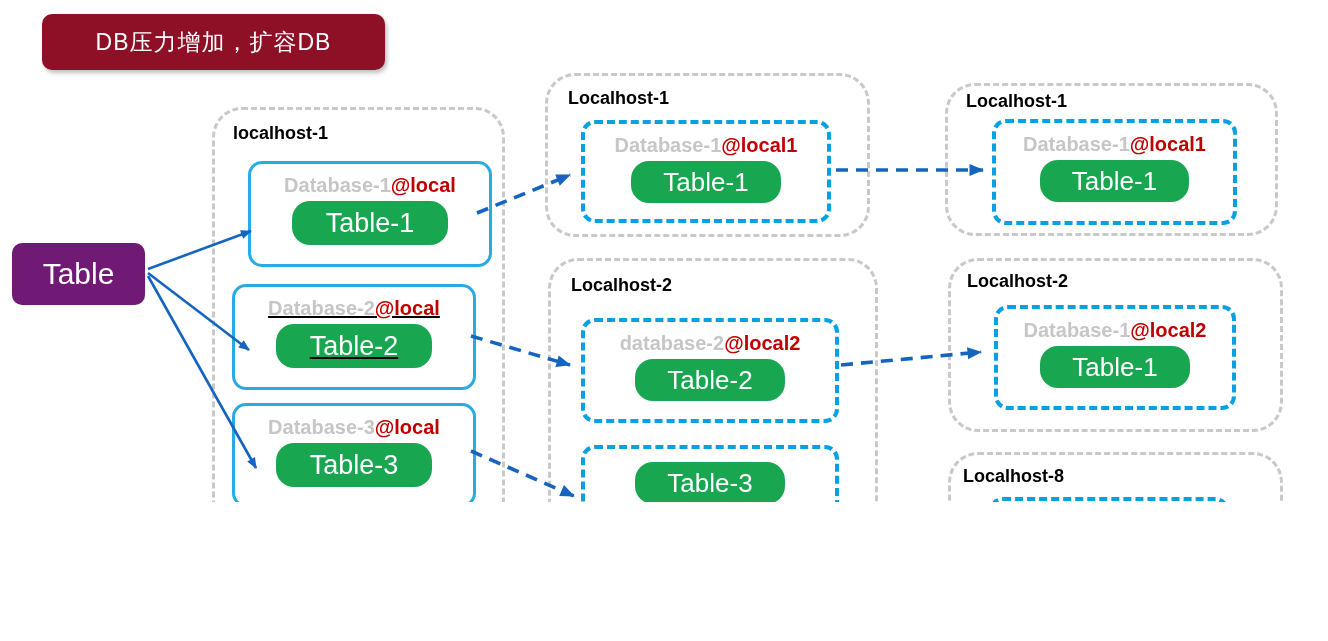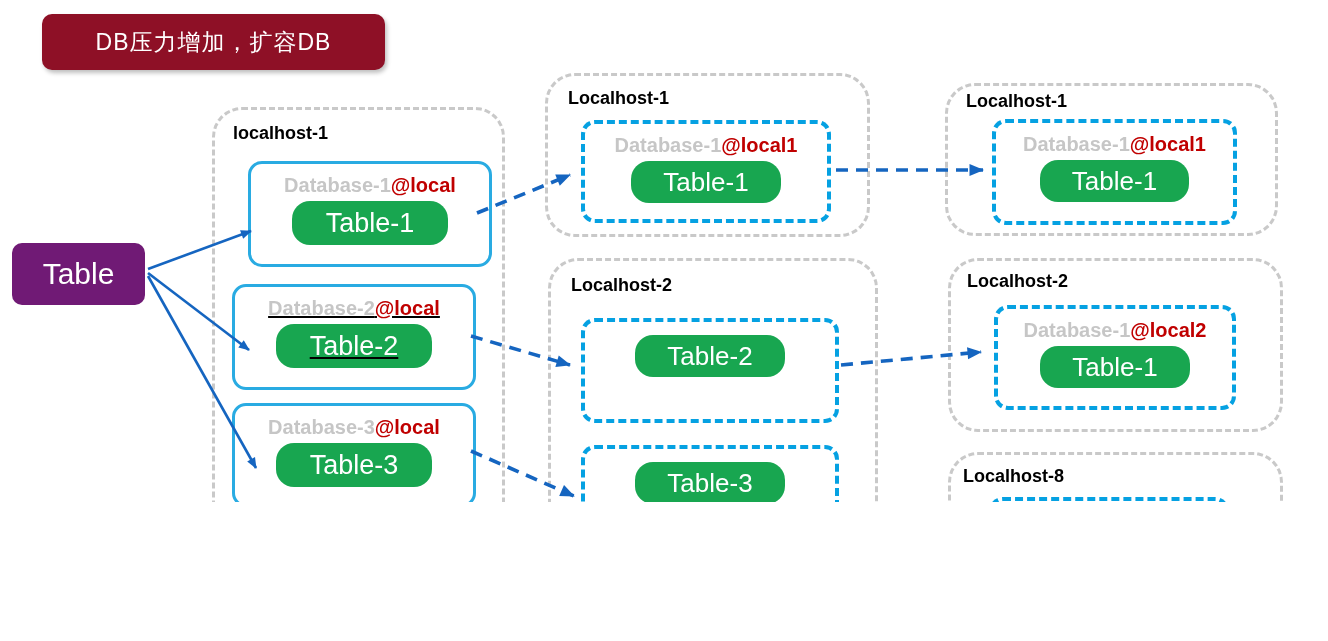--- a/index.html
+++ b/index.html
@@ -77,20 +77,23 @@
         <span class="db-name">Database-1</span><span class="db-at">@local1</span>
       </div>
       <div class="chip chip-sm">Table-1</div>
     </div>
   </div>
 
   <div class="host" style="left:548px;top:258px;width:330px;height:317px;">
     <div class="host-label" style="left:20px;top:14px;">Localhost-2</div>
 
     <div class="db-box db-dash" style="left:30px;top:57px;width:258px;height:105px;">
+      <div class="db-label">
+        <span class="db-name">database-2</span><span class="db-at">@local2</span>
+      </div>
       <div class="chip chip-sm">Table-2</div>
     </div>
 
     <div class="db-box db-dash" style="left:30px;top:184px;width:258px;height:105px;">
       <div class="chip chip-sm">Table-3</div>
     </div>
   </div>
 
   <div class="host" style="left:945px;top:83px;width:333px;height:153px;">
     <div class="host-label" style="left:18px;top:5px;">Localhost-1</div>

